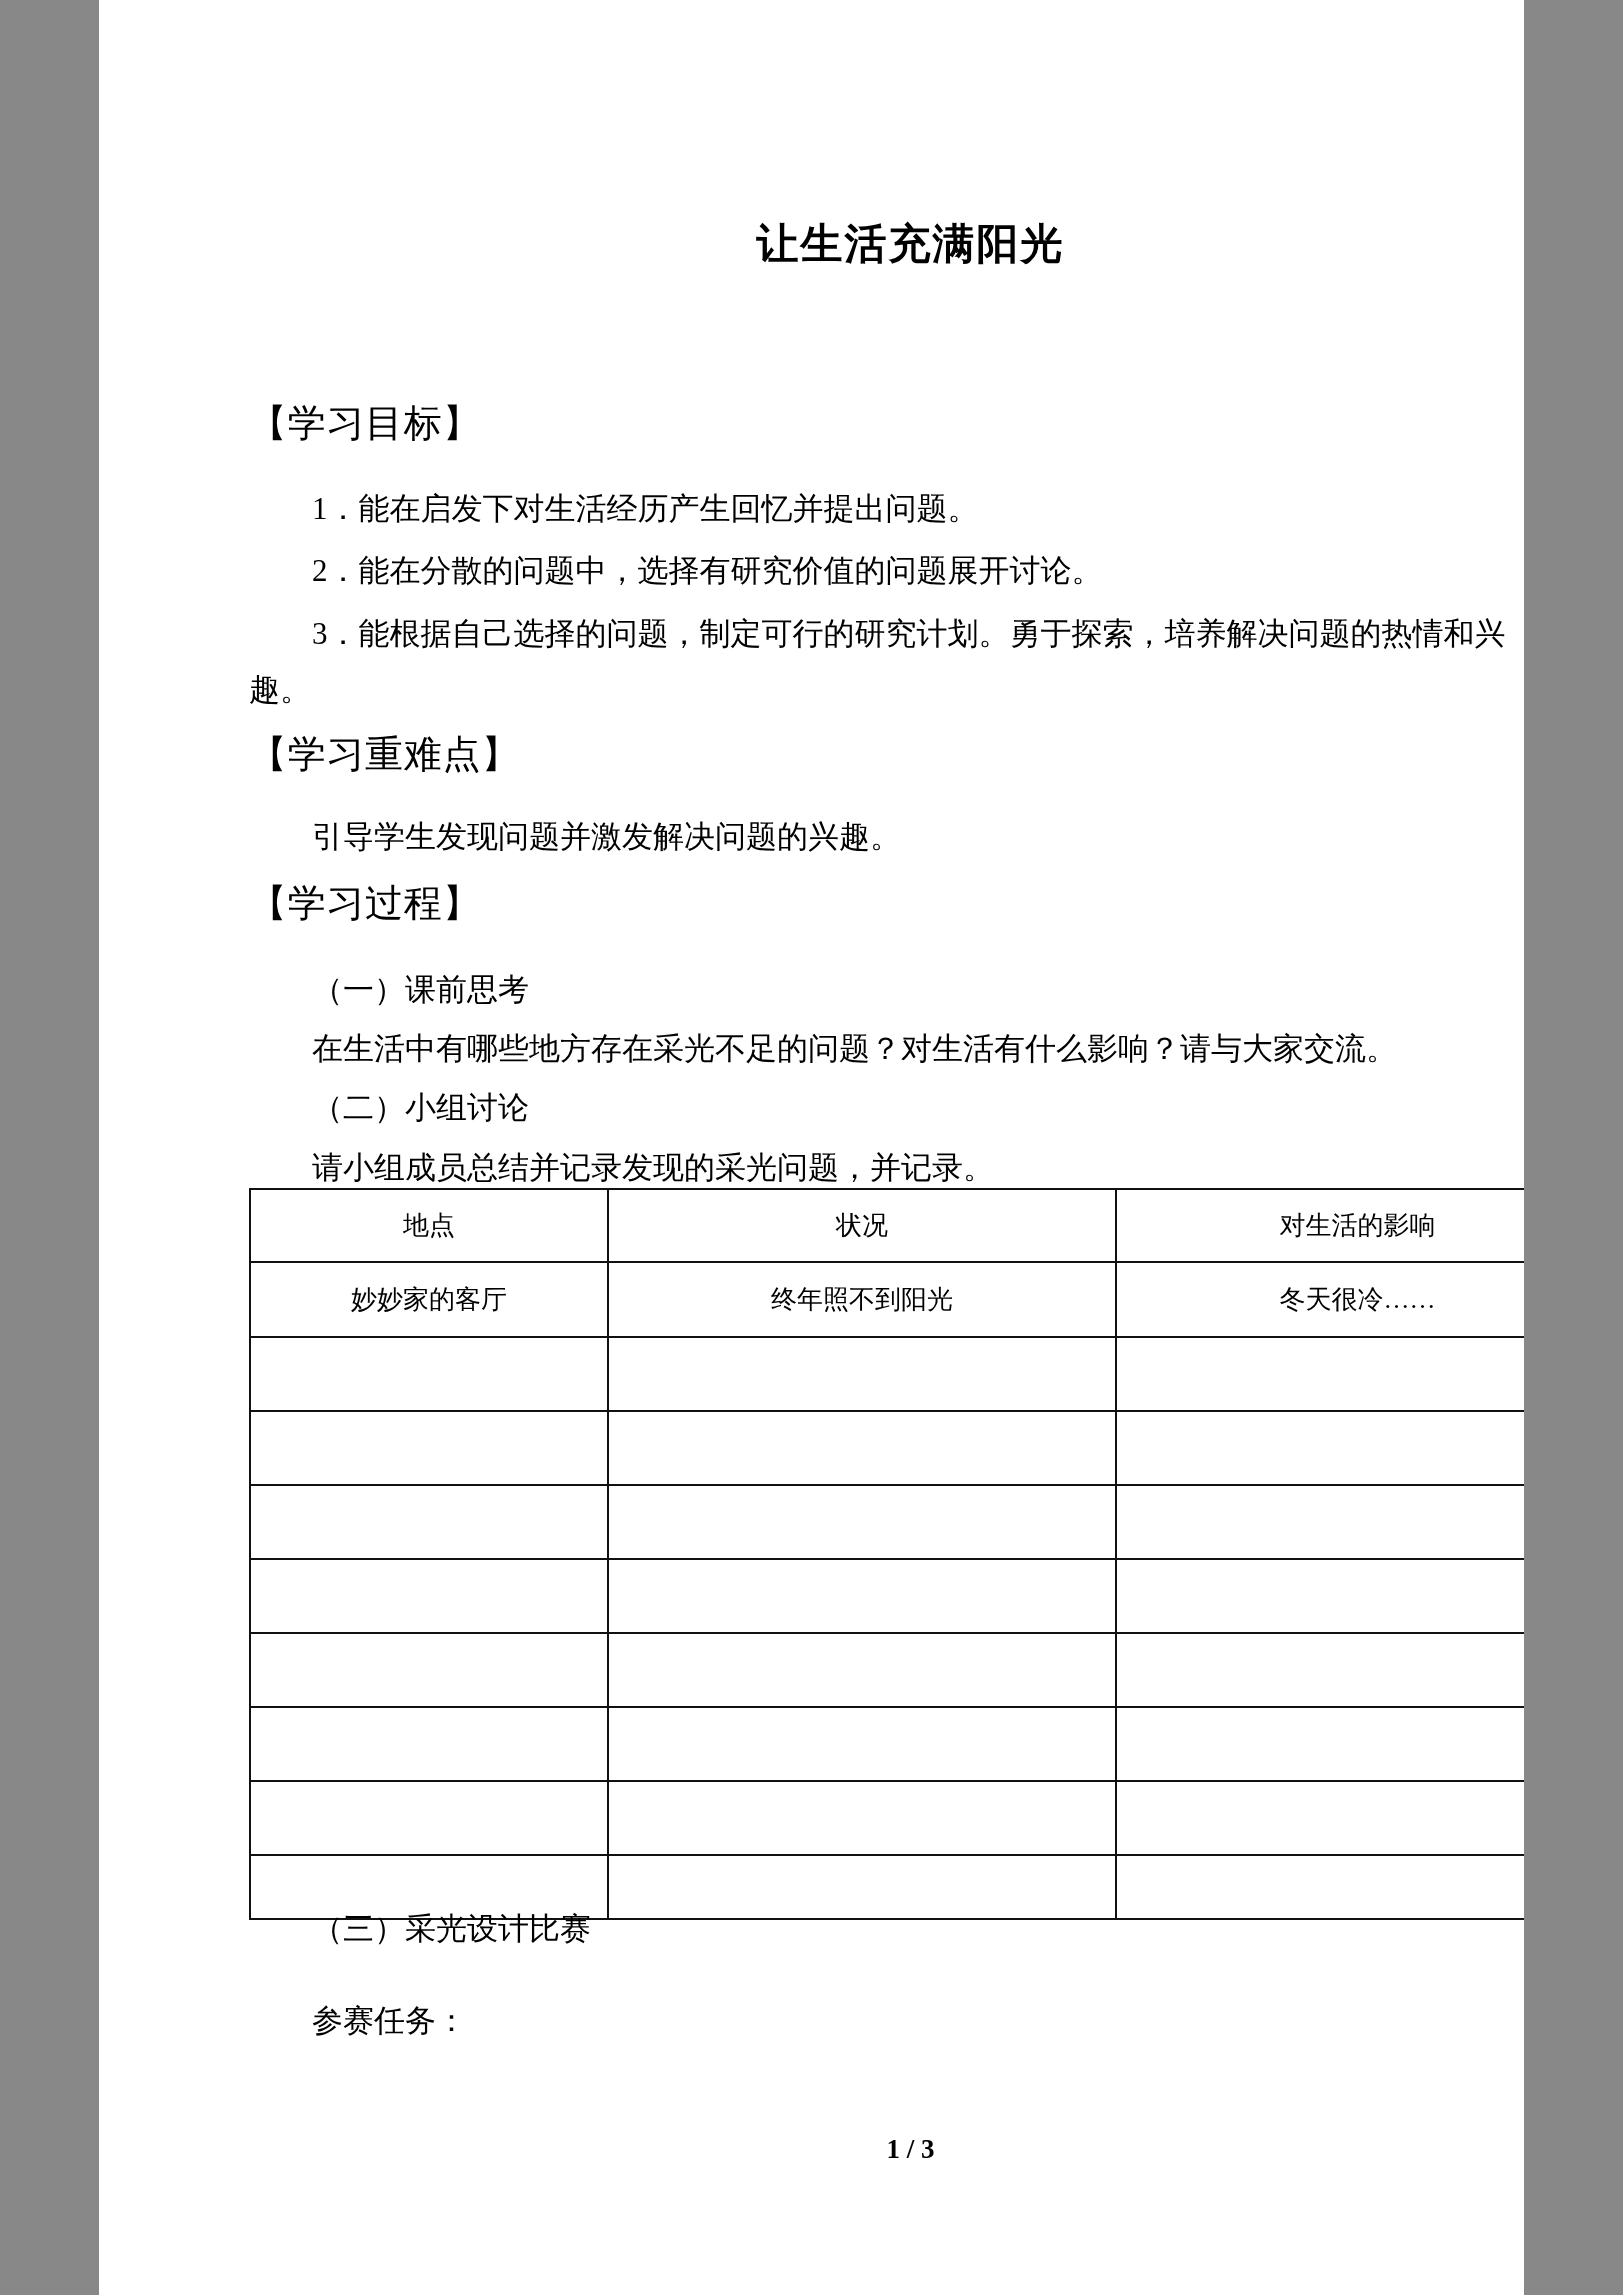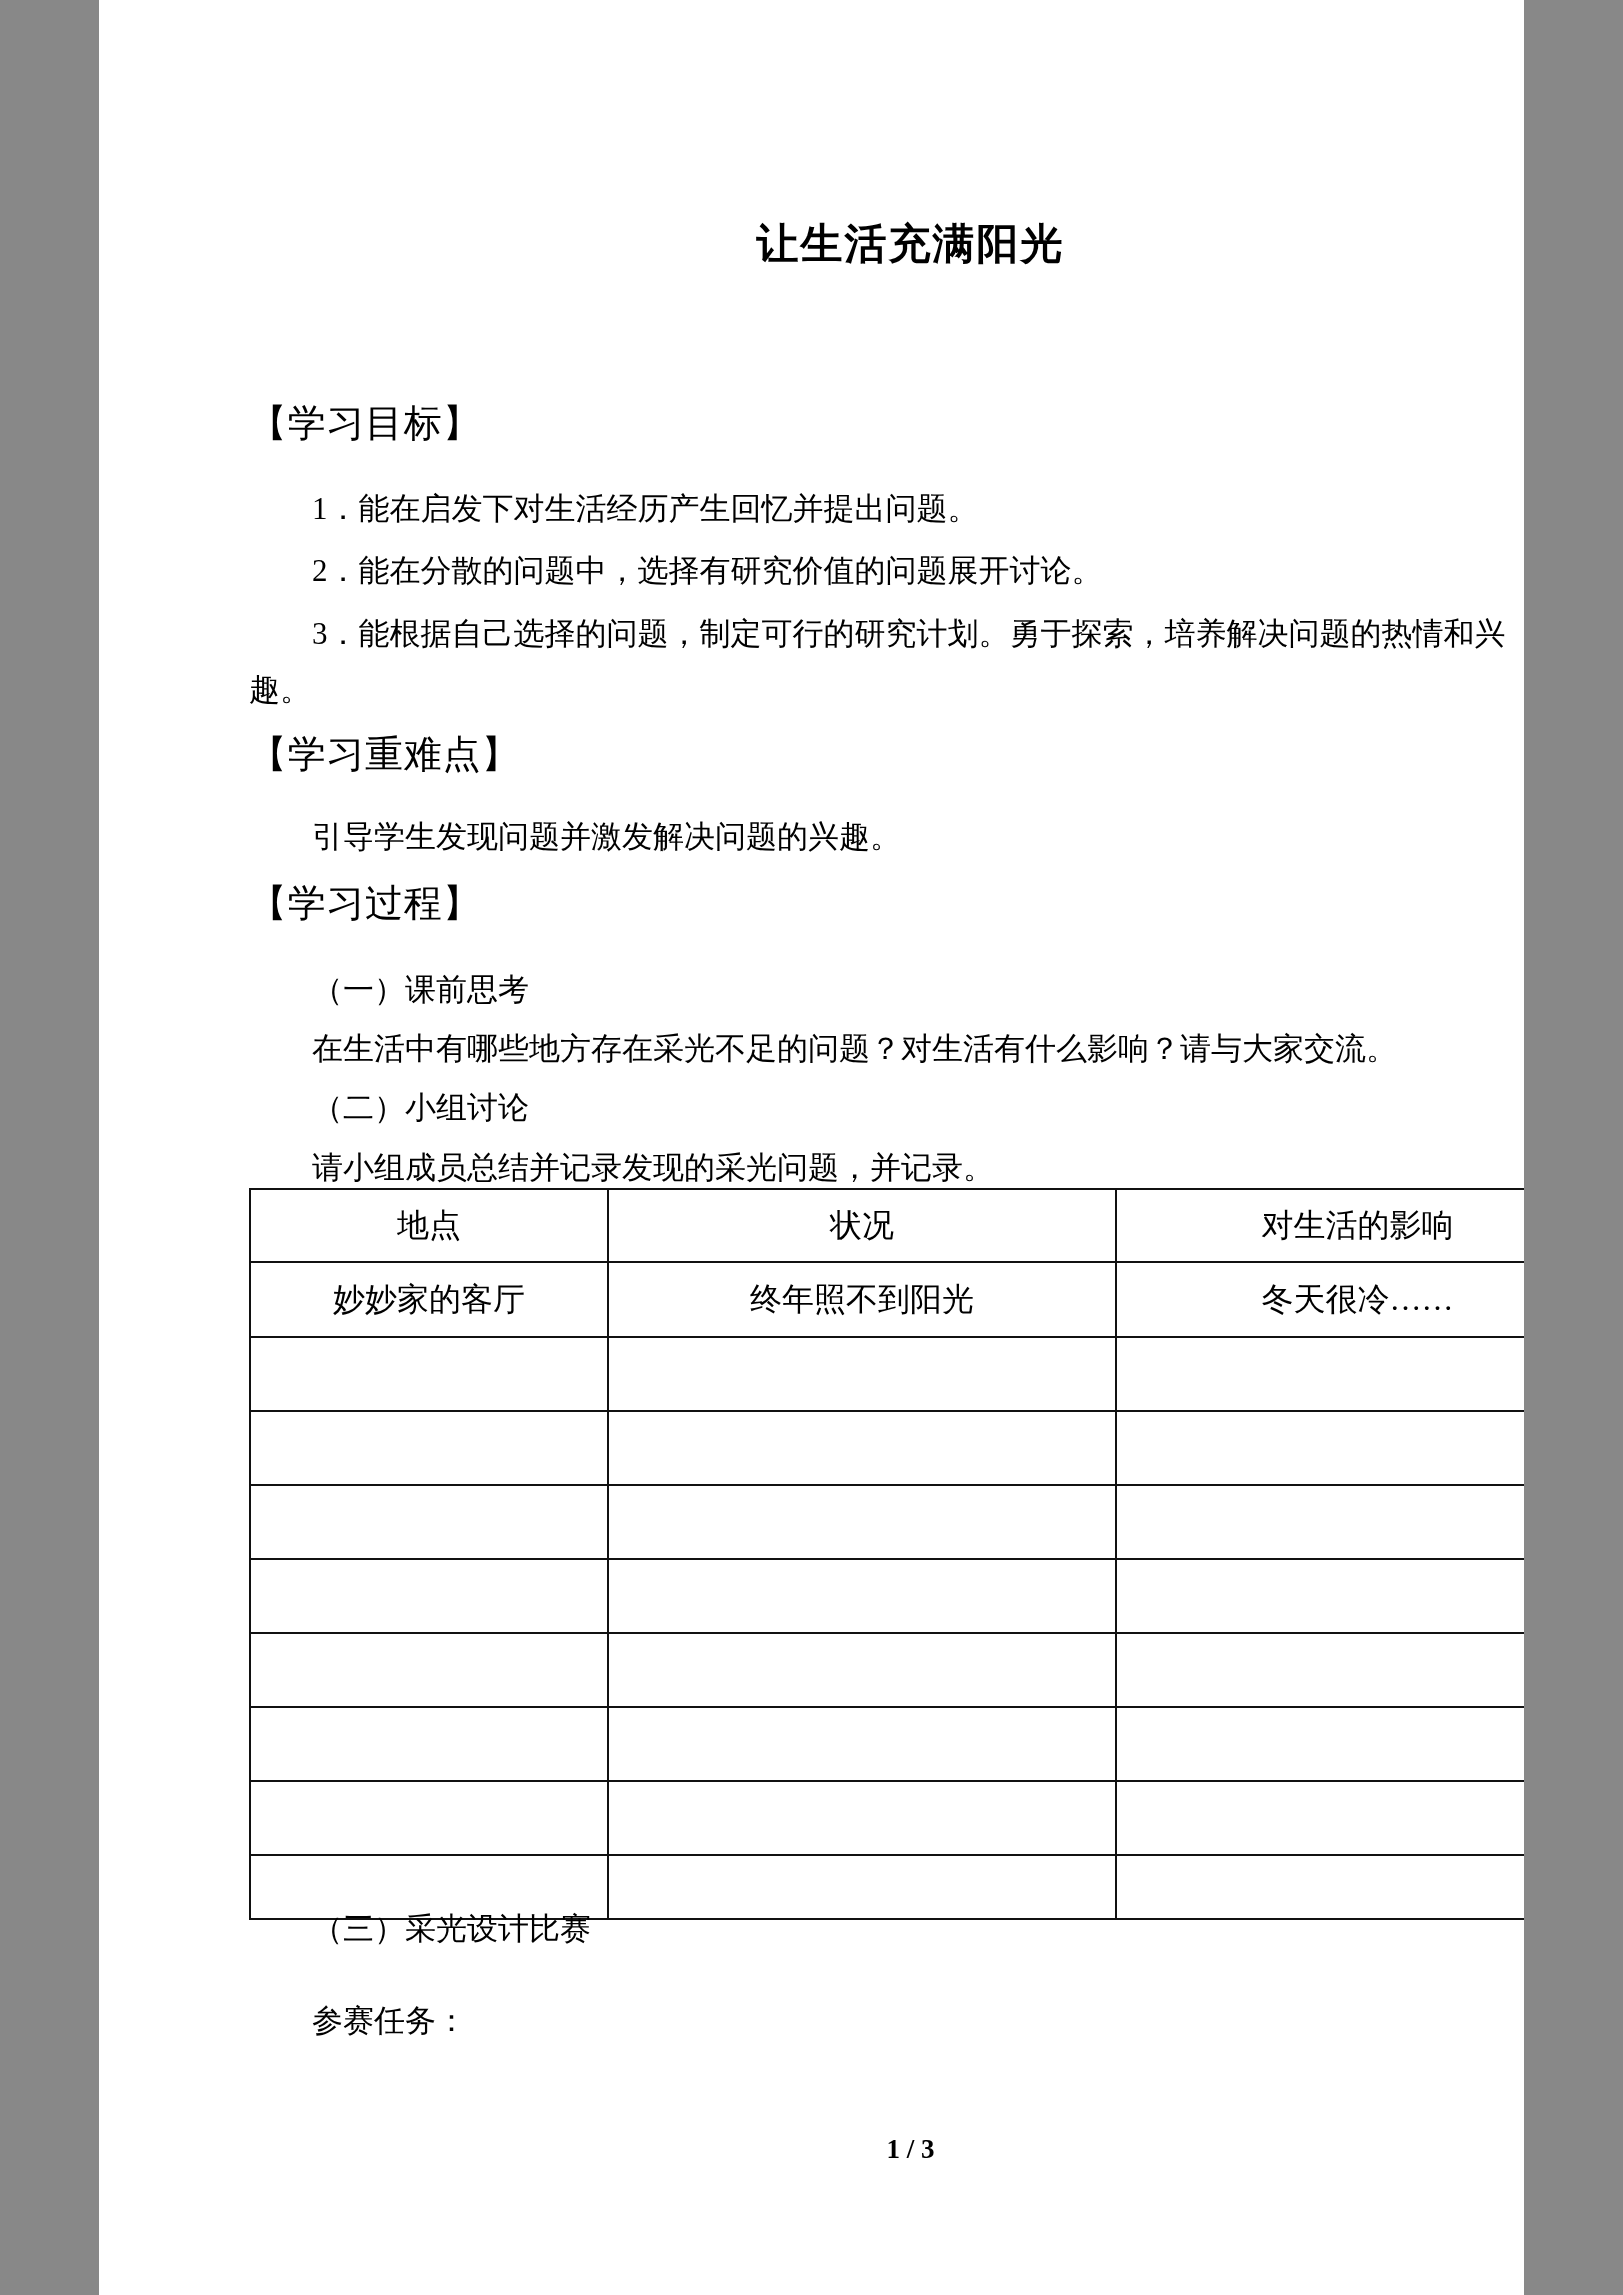--- a/index.html
+++ b/index.html
@@ -31,21 +31,21 @@
   .b-s1t{top:967px;}
   .b-s1x{top:1026px;}
   .b-s2t{top:1085px;}
   .b-s2x{top:1145px;}
   .b-s3t{top:1906px;}
   .b-s3x{top:1998px;}
   .b-footer{top:2133px;left:0;width:1623px;text-align:center;font-size:27px;font-weight:600;line-height:33px;}
   table.grid{
     position:absolute;top:1188px;left:150px;
     width:1349px;border-collapse:collapse;table-layout:fixed;
-    font-size:32px;
+    font-size:26px;
   }
   table.grid{border:2.7px solid #111111;}
   table.grid td,table.grid th{
     border:2px solid #111111;
     text-align:center;vertical-align:middle;
     font-weight:normal;padding:0;overflow:hidden;
   }
   tr.r-head{height:73px;}
   tr.r-data{height:75px;}
   tr.r-empty{height:74px;}

